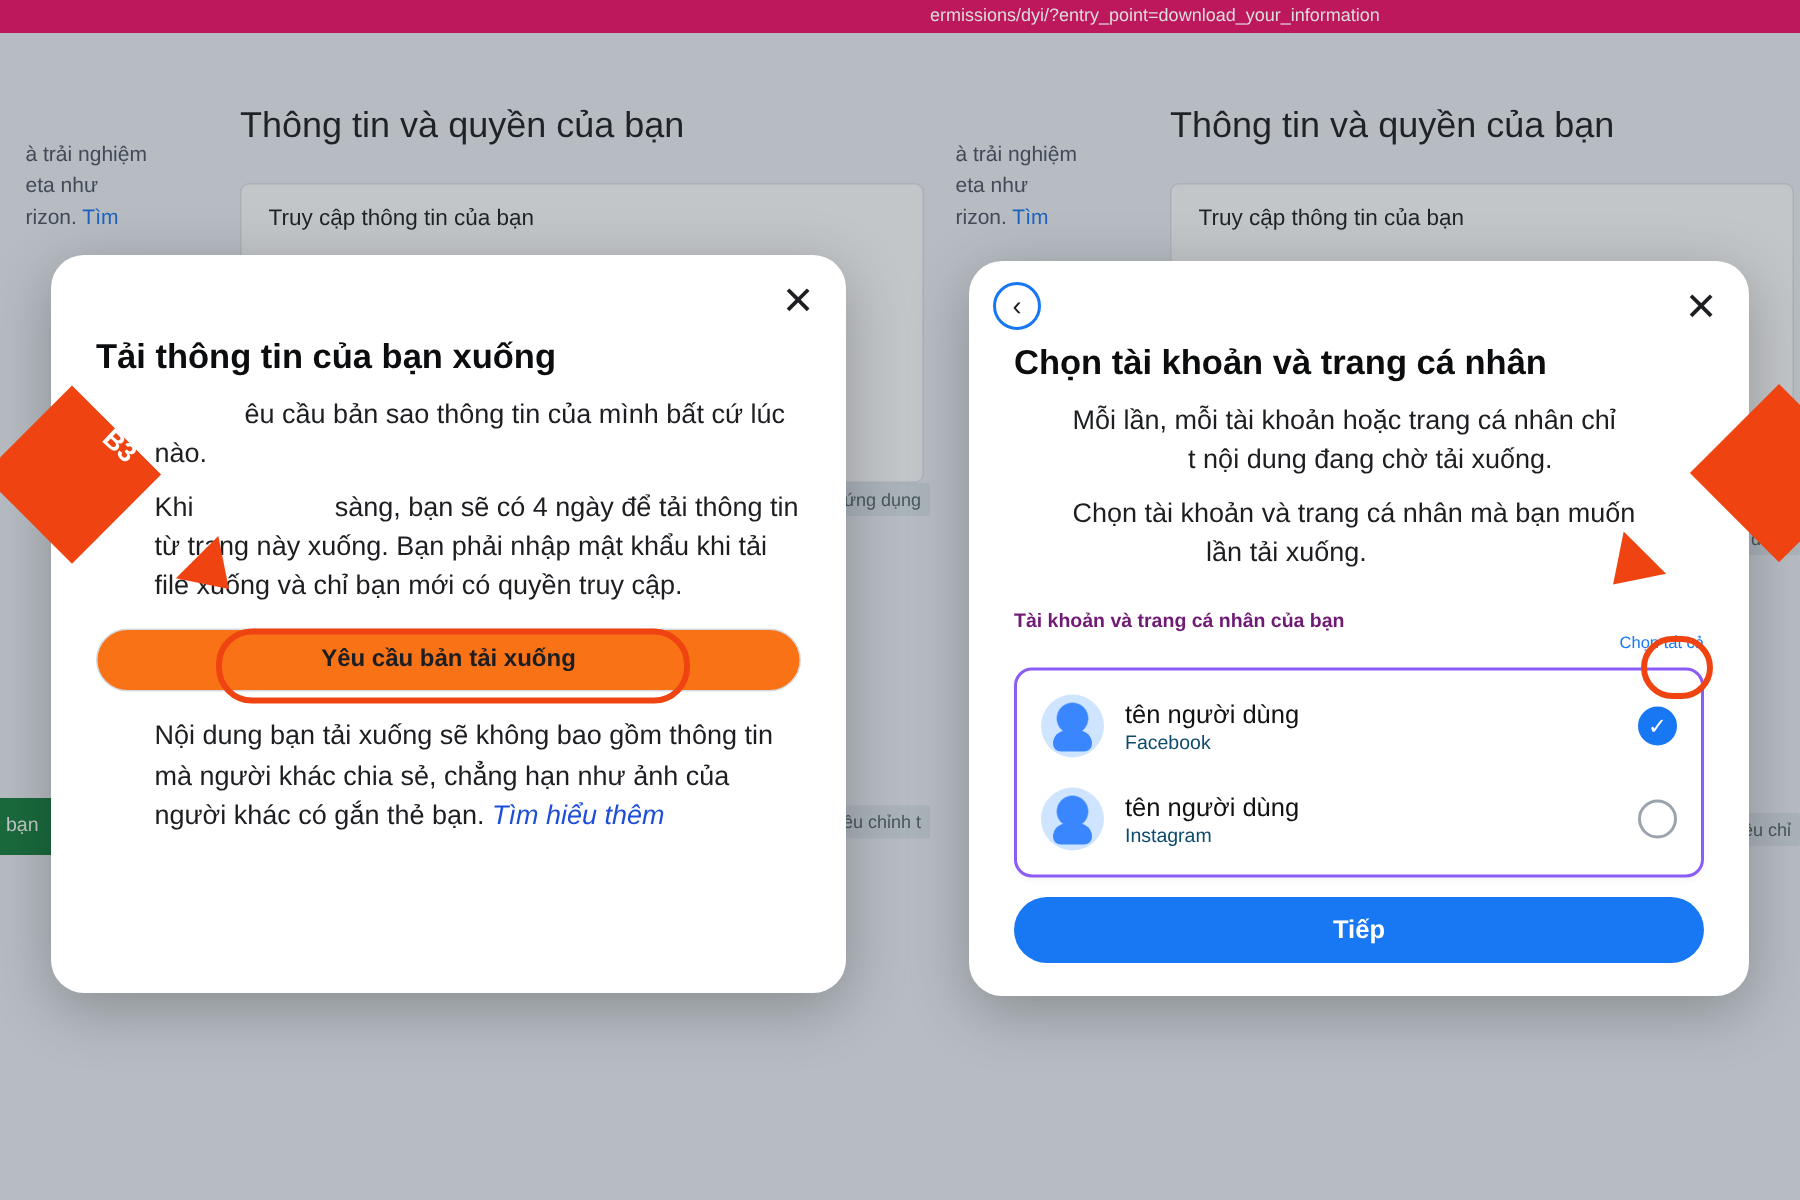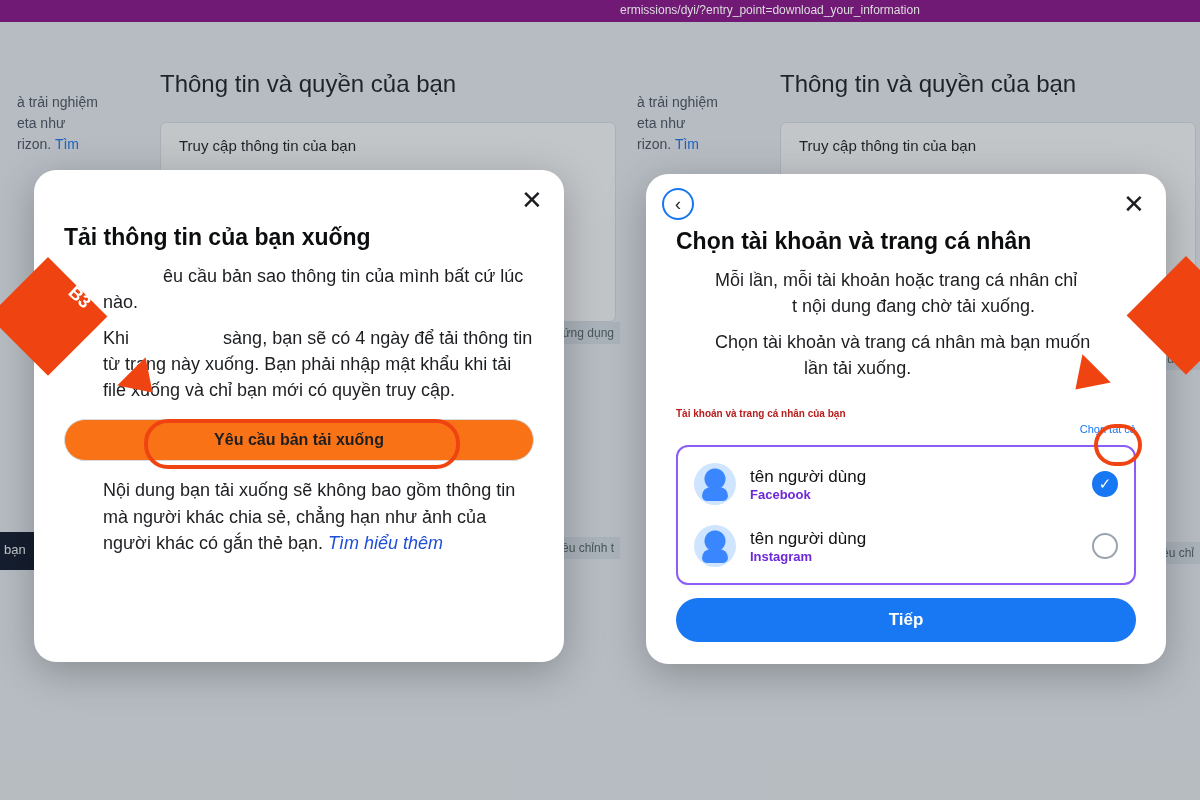--- a/index.html
+++ b/index.html
@@ -5,21 +5,21 @@
   * { box-sizing: border-box; margin: 0; padding: 0; }
   body {
     font-family: -apple-system, Helvetica, Arial, sans-serif;
     width: 1200px; height: 800px;
     background: #e8edf2;
     position: relative;
     overflow: hidden;
   }
   .urlbar {
     position: absolute; top: 0; left: 0; right: 0; height: 22px;
-    background: #701a75; color: #ddd; font-size: 12px;
+    background: #be185d; color: #ddd; font-size: 12px;
     padding: 3px 0 0 620px; white-space: nowrap;
   }
   
   .bg {
     position: absolute; top: 22px; height: 778px;
     background: #eef1f5;
   }
   .bg-left  { left: 0;   width: 620px; }
   .bg-right { left: 620px; width: 580px; }
   .bg .page-title {
@@ -40,21 +40,21 @@
   .bg .side-text a { color: #1877f2; text-decoration: none; }
   .bg-right .side-text { left: 0; top: 70px; width: 130px; }
   .bg .chip {
     position: absolute; right: -2px; font-size: 12px; color: #566;
     background: #dde4ea; padding: 4px 8px; border-radius: 4px;
   }
   .bg-left .chip1 { top: 300px; } .bg-left .chip2 { top: 515px; }
   .bg-right .chip1 { top: 326px; } .bg-right .chip2 { top: 520px; }
   .bg .dark-tab {
     position: absolute; left: 0; top: 510px; width: 44px; height: 38px;
-    background: #0f172a; color: #fff; font-size: 13px; padding: 10px 6px 0 4px;
+    background: #15803d; color: #fff; font-size: 13px; padding: 10px 6px 0 4px;
     border-radius: 0 4px 4px 0;
   }
   
   .dim {
     position: absolute; top: 22px; height: 778px;
     background: rgba(40,50,60,0.28);
   }
   .dim-left  { left: 0;   width: 620px; }
   .dim-right { left: 620px; width: 580px; }
 
@@ -95,21 +95,21 @@
   .back-btn {
     position:absolute; top:14px; left:16px; width:32px; height:32px;
     border:2px solid #1877f2; border-radius:50%;
     display:flex;align-items:center;justify-content:center;
     cursor:pointer; color:#1c1e21; font-size:18px;
   }
   .section-row {
     display:flex; align-items:center; justify-content:space-between;
     margin-top: 8px;
   }
-  .section-row .lbl { font-size:10px; font-weight:700; color:#b91c1c; }
+  .section-row .lbl { font-size:13px; font-weight:700; color:#701a75; }
   .section-row .select-all { font-size:11px; font-weight:400; color:#1877f2; cursor:pointer;margin-top:32px; }
   .acct-list {
     margin-top: 10px;
     background:#fff; border:2px solid #8b5cf6; border-radius:12px;
     box-shadow: 0 2px 4px rgba(0,0,0,0.04);
     padding: 6px 14px;
   }
   .acct-row {
     display:flex; align-items:center; padding:10px 2px; gap:14px;
   }
@@ -117,21 +117,21 @@
     width:42px; height:42px; border-radius:50%;
     background: radial-gradient(circle at 50% 38%, #3a86ff 0 10px, #cfe4ff 11px 100%);
     position:relative;
   }
   .avatar::after{
     content:""; position:absolute; left:8px; right:8px; bottom:4px; height:14px;
     background:#3a86ff; border-radius: 10px 10px 6px 6px;
   }
   .acct-text { flex:1; }
   .acct-text .nm { font-size:17px; color:#111; }
-  .acct-text .svc { font-size:13px; color:#6d28d9;font-weight:bold; }
+  .acct-text .svc { font-size:13px; color:#0c4a6e; }
   .chk {
     width:26px; height:26px; border-radius:50%; border:2px solid #9aa3ae;
     display:flex;align-items:center;justify-content:center;
   }
   .chk.on { background:#1877f2; border-color:#1877f2; color:#fff; font-size:15px; }
   .primary-btn {
     position:absolute; left:30px; right:30px; bottom:22px; height:44px;
     background:#1877f2; color:#fff; border:none; border-radius:22px;
     font-size:17px; font-weight:700; cursor:pointer;
   }

